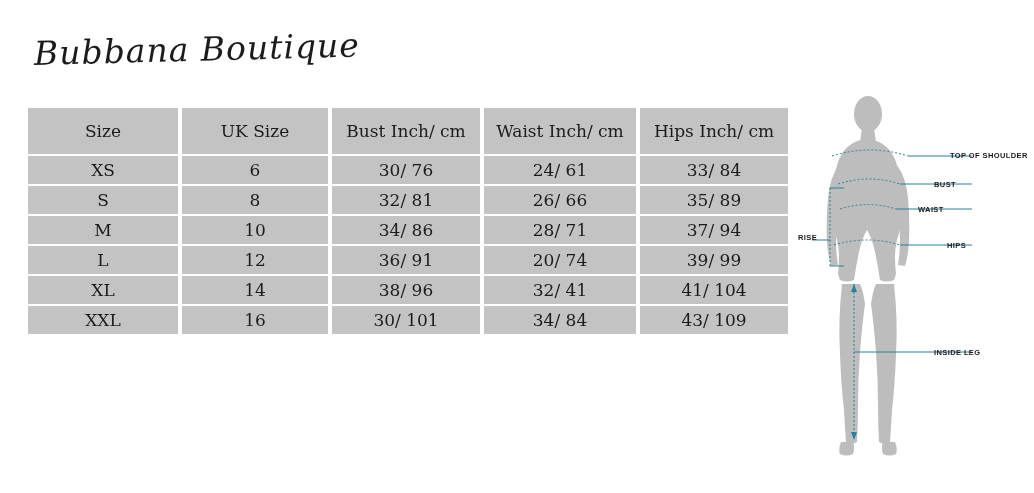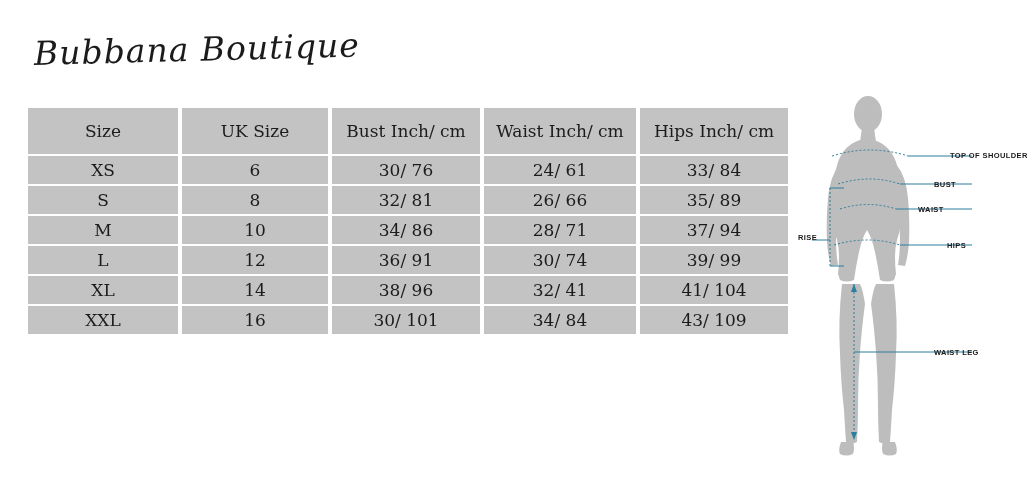--- a/index.html
+++ b/index.html
@@ -143,21 +143,21 @@
           <td>M</td>
           <td>10</td>
           <td>34/ 86</td>
           <td>28/ 71</td>
           <td>37/ 94</td>
         </tr>
         <tr>
           <td>L</td>
           <td>12</td>
           <td>36/ 91</td>
-          <td>30/ 74</td>
+          <td>20/ 74</td>
           <td>39/ 99</td>
         </tr>
         <tr>
           <td>XL</td>
           <td>14</td>
           <td>38/ 96</td>
           <td>32/ 41</td>
           <td>41/ 104</td>
         </tr>
         <tr>
@@ -239,17 +239,17 @@
       <g fill="#2b7f9e">
         <polygon points="72,352 69,344 75,344"></polygon>
         <polygon points="72,196 69,204 75,204"></polygon>
       </g>
     </svg>
 
     <div class="fig-label lbl-shoulder">TOP OF SHOULDER</div>
     <div class="fig-label lbl-bust">BUST</div>
     <div class="fig-label lbl-waist">WAIST</div>
     <div class="fig-label lbl-hips">HIPS</div>
-    <div class="fig-label lbl-inleg">WAIST LEG</div>
+    <div class="fig-label lbl-inleg">INSIDE LEG</div>
     <div class="fig-label lbl-rise">RISE</div>
   </div>
 
 </div>
 
 </body></html>

